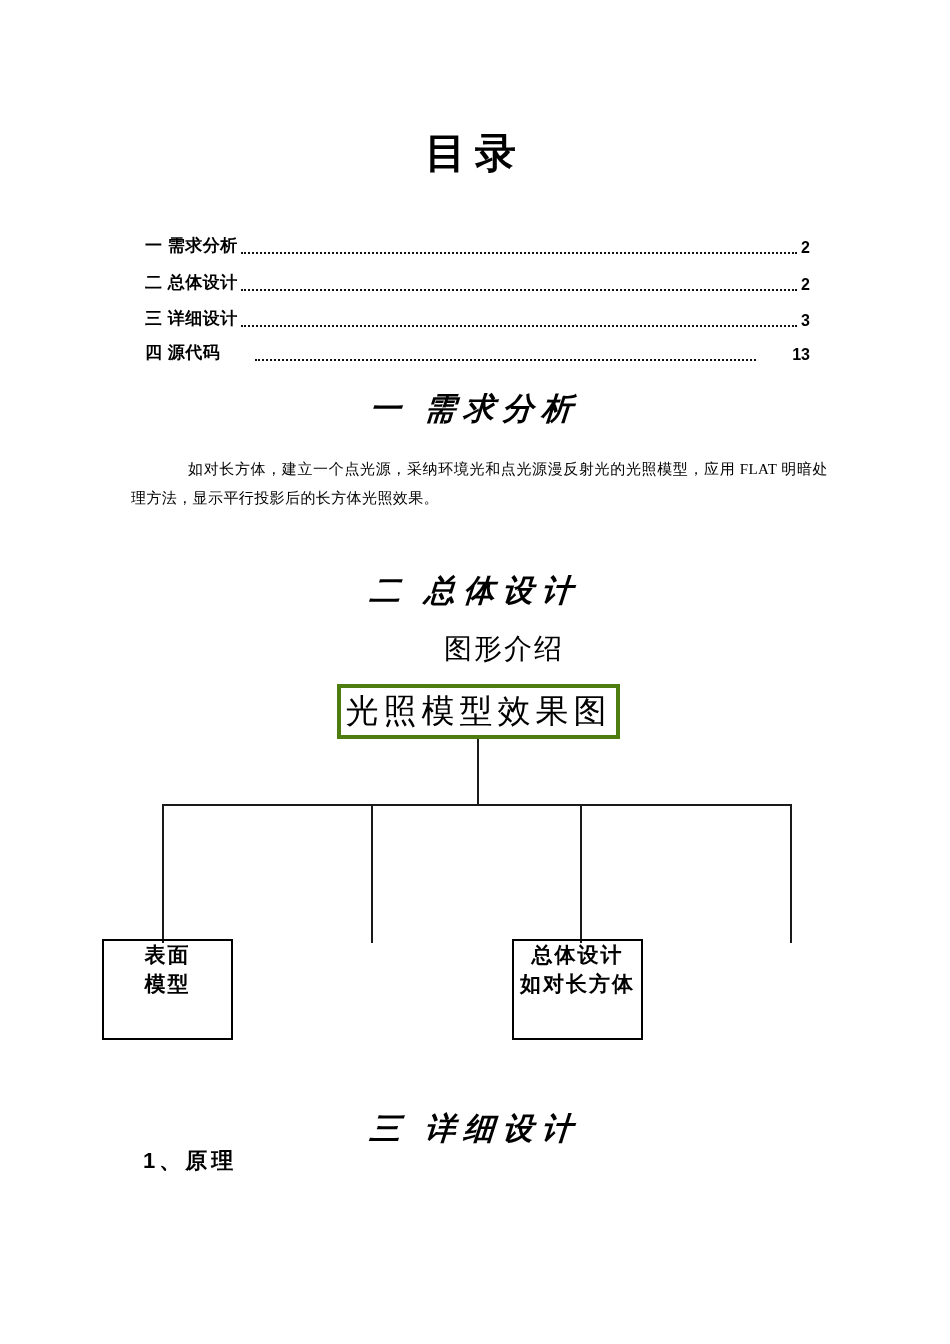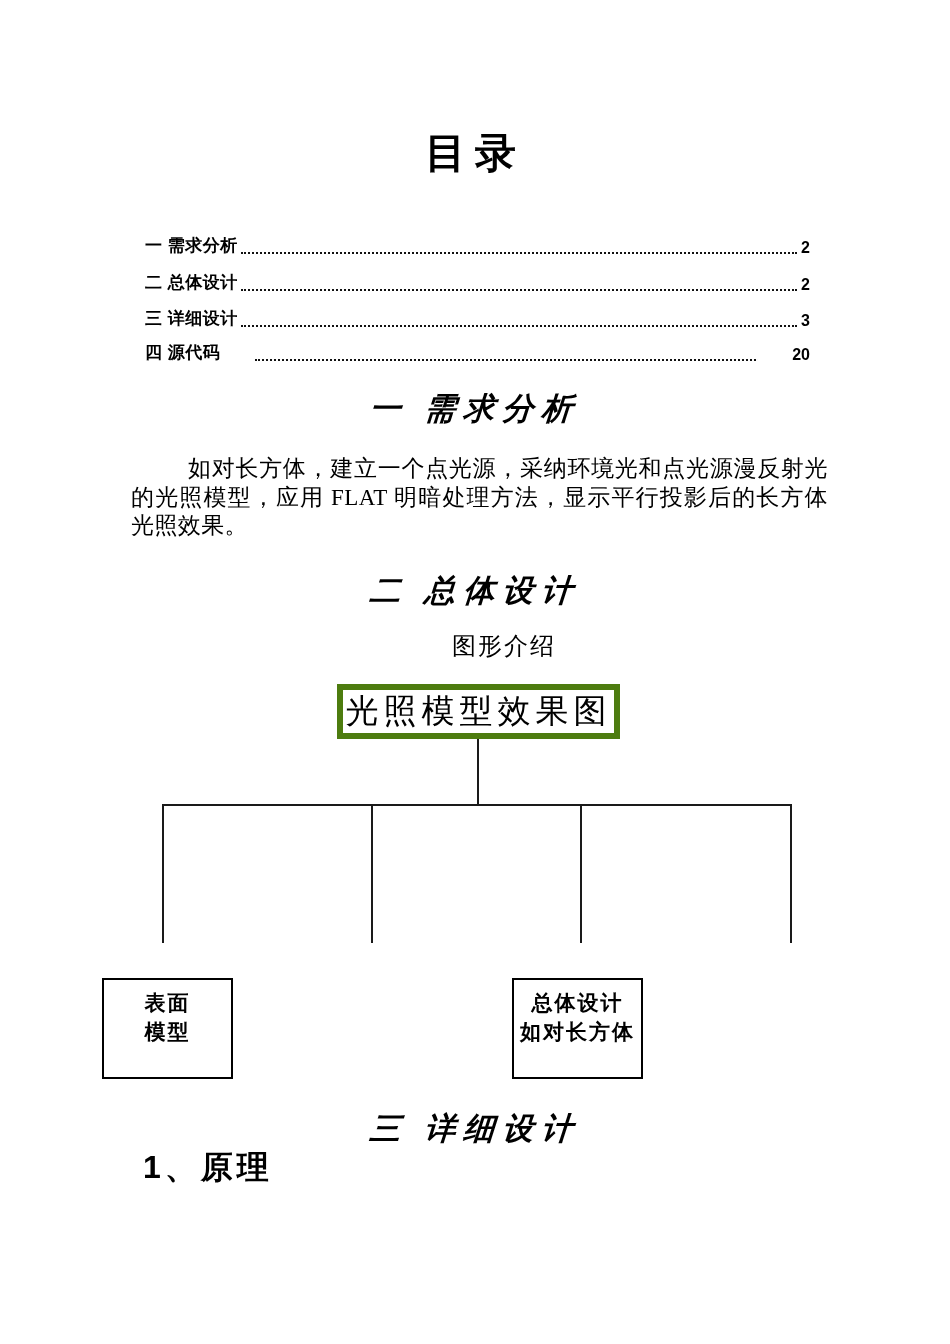--- a/index.html
+++ b/index.html
@@ -59,75 +59,74 @@
     font-style: italic;
     font-size: 31px;
     letter-spacing: 8px;
     transform: skewX(-4deg);
   }
 
   
   .body-paragraph {
     top: 455px; left: 131px; width: 697px;
     font-family: "Liberation Serif", serif;
-    font-size: 23px;
+    font-size: 15px;
     line-height: 28.6px;
     text-align: justify;
     text-indent: 57px;
     letter-spacing: 0.4px;
   }
 
   .sub-caption {
     top: 630px; left: 58px; right: 0;
     text-align: center;
     font-family: "Liberation Serif", serif;
-    font-size: 24px;
+    font-size: 28px;
     letter-spacing: 2px;
   }
 
   
   .diagram-root-box {
     top: 684px; left: 337px; width: 283px; height: 55px;
-    border: 6px solid #4d7c0f;
+    border: 4px solid #4d7c0f;
     display: flex; align-items: center; justify-content: center;
     font-family: "Liberation Serif", serif;
     font-size: 33px;
     letter-spacing: 5px;
     white-space: nowrap;
     text-align: right;
   }
   .connector { background: #1a1a1a; }
   .stem       { left: 477px; top: 739px; width: 1.5px; height: 66px; }
   .hline      { left: 162px; top: 804px; width: 630px; height: 1.5px; }
   .drop-1     { left: 162px; top: 804px; width: 1.5px; height: 139px; }
   .drop-2     { left: 371px; top: 804px; width: 1.5px; height: 139px; }
   .drop-3     { left: 580px; top: 804px; width: 1.5px; height: 139px; }
   .drop-4     { left: 790px; top: 804px; width: 1.5px; height: 139px; }
 
   .leaf-box {
-    top: 978px; height: 101px;
+    top: 939px; height: 101px;
     border: 2px solid #000000;
     text-align: center;
     font-family: "Liberation Serif", serif;
     font-weight: bold;
     font-size: 21px;
     line-height: 29px;
-    padding-top: 9px;
     letter-spacing: 2px;
   }
   .leaf-1 { left: 102px; width: 131px; }
   .leaf-2 { left: 302px; width: 131px; }
   .leaf-3 { left: 512px; width: 131px; }
   .leaf-4 { left: 712px; width: 130px; }
 
   .numbered-heading {
     top: 1146px; left: 143px;
     font-family: "Liberation Sans", sans-serif;
     font-weight: bold;
-    font-size: 32px;
+    font-size: 22px;
     letter-spacing: 4px;
   }
   .h-sec1 { top: 388px; }
   .h-sec2 { top: 570px; }
   .h-sec3 { top: 1108px; }
   .toc-row-1 { top: 234px; }
   .toc-row-2 { top: 271px; }
   .toc-row-3 { top: 307px; }
   .toc-row-4 { top: 341px; gap: 32px; }
 </style>
@@ -150,21 +149,21 @@
     <span class="toc-page">2</span>
   </div>
   <div class="abs toc-row toc-row-3">
     <span class="toc-label">三 详细设计</span>
     <span class="toc-dots"></span>
     <span class="toc-page">3</span>
   </div>
   <div class="abs toc-row toc-row-4">
     <span class="toc-label">四 源代码</span>
     <span class="toc-dots"></span>
-    <span class="toc-page">20</span>
+    <span class="toc-page">13</span>
   </div>
 
   <div class="abs brush-heading h-sec1">一 需求分析</div>
 
   <p class="abs body-paragraph">如对长方体，建立一个点光源，采纳环境光和点光源漫反射光的光照模型，应用 FLAT 明暗处理方法，显示平行投影后的长方体光照效果。</p>
 
   <div class="abs brush-heading h-sec2">二 总体设计</div>
 
   <div class="abs sub-caption">图形介绍</div>
 

